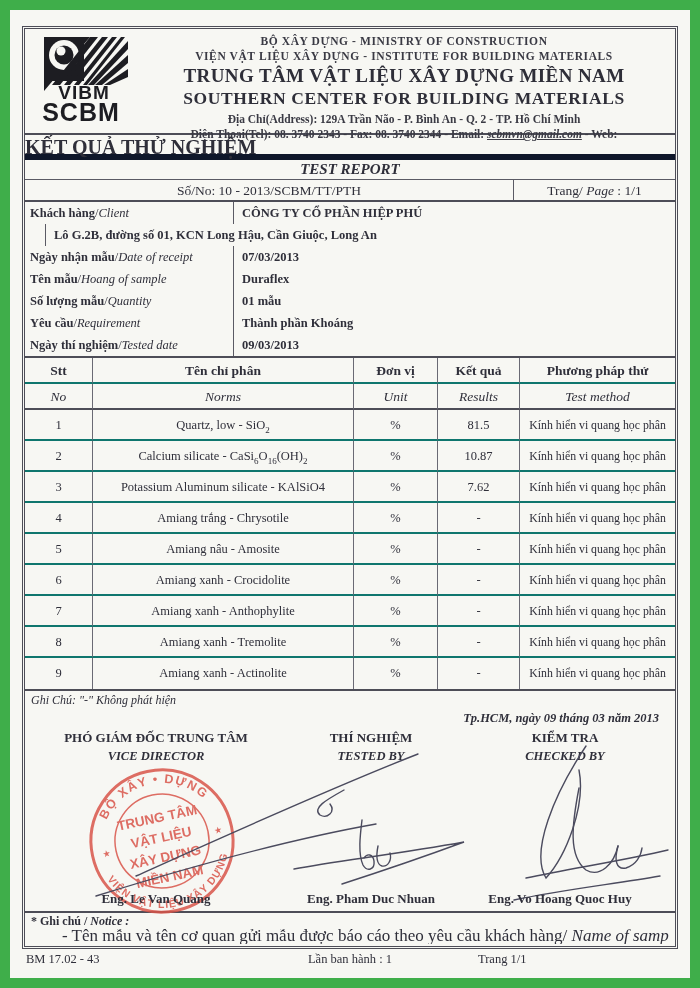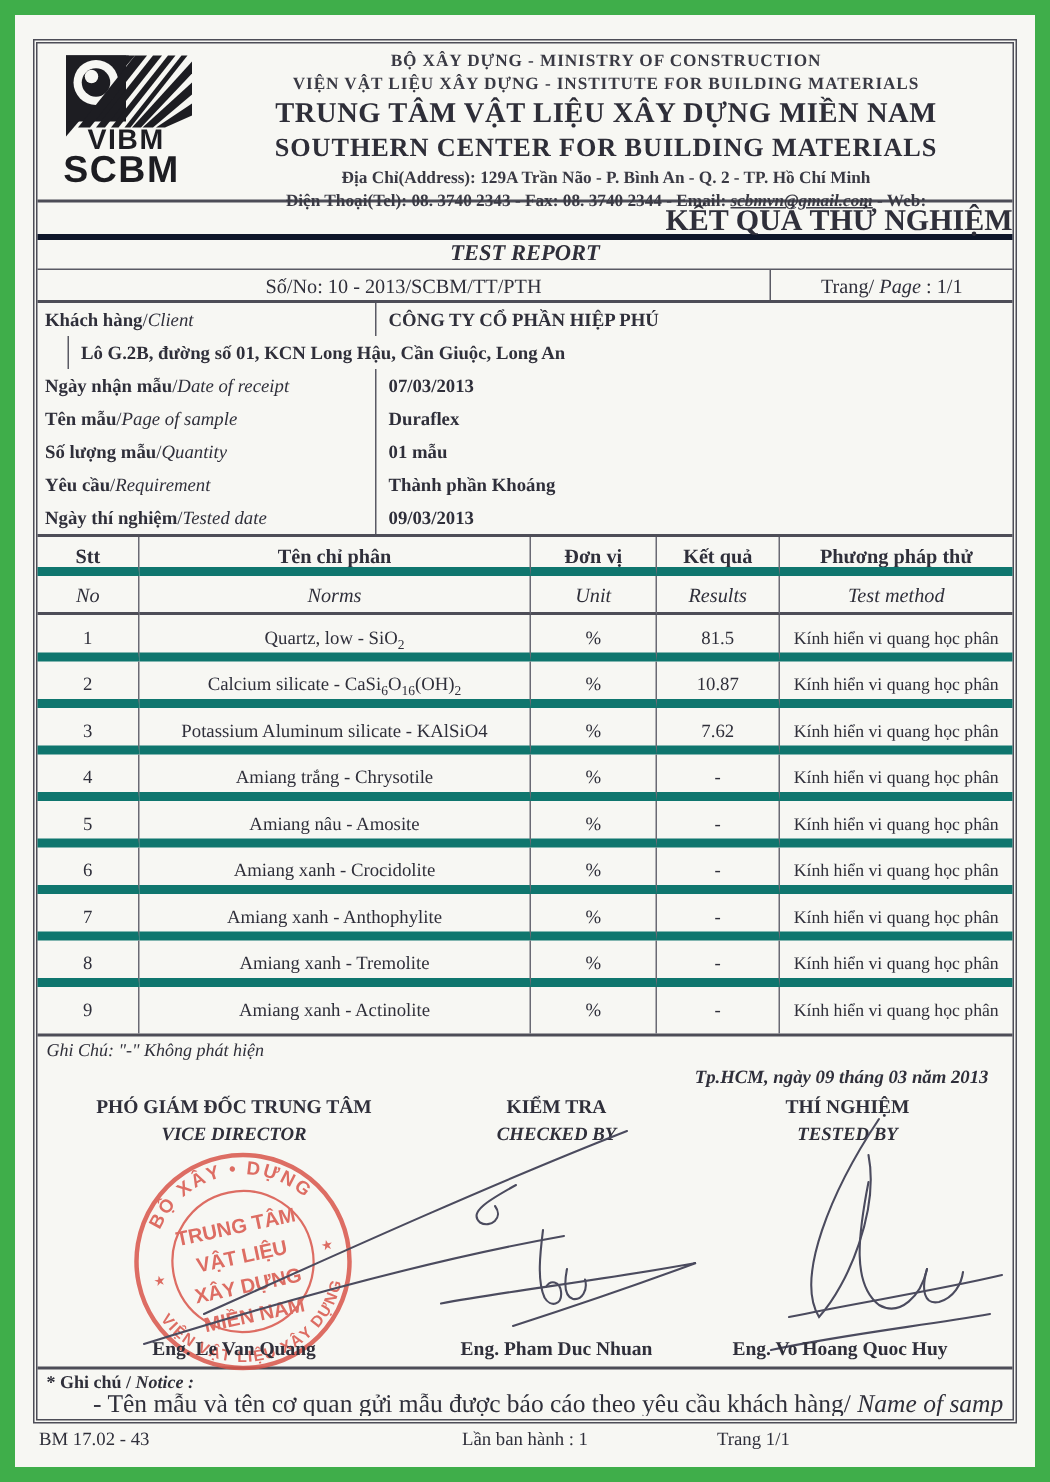--- a/index.html
+++ b/index.html
@@ -23,36 +23,36 @@
   .header-box { display:flex; border-bottom:2px solid #4d4d57; height:106px; }
   .logo-wrap { width:118px; display:flex; align-items:center; justify-content:center; }
   .head-text { flex:1; text-align:center; padding-top:5px; padding-right:10px; }
   .hl-small { font-weight:bold; font-size:11.5px; letter-spacing:.6px; color:#3a3a44; line-height:15px;}
   .hl-big   { font-weight:bold; font-size:19px; color:#2e2e38; line-height:23px; letter-spacing:.4px;}
   .hl-big2  { font-weight:bold; font-size:17.5px; color:#2e2e38; line-height:22px; letter-spacing:.6px;}
   .hl-addr  { font-weight:bold; font-size:11.5px; color:#3a3a44; line-height:15px; margin-top:3px;}
   .hl-tel   { font-weight:bold; font-size:11.5px; color:#3a3a44; line-height:15px;}
   .hl-tel .email { font-style:italic; text-decoration:underline; }
   
-  .title-vn { text-align:right; font-weight:bold; font-size:20px; line-height:24px; height:25px; border-bottom:4px solid #0f172a; }
+  .title-vn { text-align:left; font-weight:bold; font-size:20px; line-height:24px; height:25px; border-bottom:6px solid #0f172a; }
   .title-en { text-align:center; font-weight:bold; font-style:italic; font-size:15px; line-height:19px; height:20px; border-bottom:1px solid #5a5a64; }
   .num-row  { display:flex; height:22px; border-bottom:2px solid #4d4d57; font-size:13.5px; }
   .num-cell { flex:1; text-align:center; line-height:21px; }
   .page-cell{ width:162px; border-left:1px solid #5a5a64; text-align:center; line-height:21px; }
   .page-cell .it { font-style:italic; }
   
-  .info-row { display:flex; height:22px; font-size:12.5px;gap:17px; }
+  .info-row { display:flex; height:22px; font-size:12.5px; }
   .info-label { width:188px; padding-left:5px; line-height:22px; white-space:nowrap; }
   .info-label .vn { font-weight:bold; }
   .info-label .en { font-style:italic; }
   .info-value { flex:1; border-left:1px solid #5a5a64; padding-left:8px; font-weight:bold; line-height:22px; white-space:nowrap;margin-left:20px; }
   
   .rtable { border-top:2px solid #4d4d57; border-bottom:2px solid #4d4d57; }
   .rt-row { display:grid; grid-template-columns:68px 1fr 84px 82px 155px; }
-  .rt-cell { border-right:1px solid #6a6a74; border-bottom:6px solid #0f766e; text-align:center; overflow:hidden; }
+  .rt-cell { border-right:1px solid #6a6a74; border-bottom:2px solid #0f766e; text-align:center; overflow:hidden; }
   .rt-cell:last-child { border-right:none; }
   .rt-head1 .rt-cell { font-weight:bold; font-size:13.5px; line-height:25px; height:26px; }
   .rt-head2 .rt-cell { font-style:italic; font-size:13.5px; line-height:25px; height:26px; border-bottom:2px solid #4d4d57; }
   .rt-data .rt-cell { font-size:12.5px; height:31px; line-height:30px; }
   .rt-data:last-child .rt-cell { border-bottom:none; }
   .rt-method { font-size:11.8px !important; }
   sub { font-size:9px; }
   
   .note-row { font-style:italic; font-size:12px; height:19px; line-height:19px; padding-left:6px; }
   .date-row { font-style:italic; font-size:12.5px; font-weight:bold; height:18px; line-height:16px; text-align:right; padding-right:16px; }
@@ -133,21 +133,21 @@
         <div class="info-value">CÔNG TY CỔ PHẦN HIỆP PHÚ</div>
       </div>
       <div class="info-row">
         <div class="info-value">Lô G.2B, đường số 01, KCN Long Hậu, Cần Giuộc, Long An</div>
       </div>
       <div class="info-row">
         <div class="info-label"><span class="vn">Ngày nhận mẫu</span><span>/</span><span class="en">Date of receipt</span></div>
         <div class="info-value">07/03/2013</div>
       </div>
       <div class="info-row">
-        <div class="info-label"><span class="vn">Tên mẫu</span><span>/</span><span class="en">Page of sample</span></div>
+        <div class="info-label"><span class="vn">Tên mẫu</span><span>/</span><span class="en">Hoang of sample</span></div>
         <div class="info-value">Duraflex</div>
       </div>
       <div class="info-row">
         <div class="info-label"><span class="vn">Số lượng mẫu</span><span>/</span><span class="en">Quantity</span></div>
         <div class="info-value">01 mẫu</div>
       </div>
       <div class="info-row">
         <div class="info-label"><span class="vn">Yêu cầu</span><span>/</span><span class="en">Requirement</span></div>
         <div class="info-value">Thành phần Khoáng</div>
       </div>
@@ -241,26 +241,26 @@
     <div class="note-row">Ghi Chú: "-" Không phát hiện</div>
     <div class="date-row">Tp.HCM, ngày 09 tháng 03 năm 2013</div>
 
     <div class="sig-section">
       <div class="sig-grid">
         <div>
           <div class="sig-title-vn">PHÓ GIÁM ĐỐC TRUNG TÂM</div>
           <div class="sig-title-en">VICE DIRECTOR</div>
         </div>
         <div>
+          <div class="sig-title-vn">THÍ NGHIỆM</div>
+          <div class="sig-title-en">TESTED BY</div>
+        </div>
+        <div>
           <div class="sig-title-vn">KIỂM TRA</div>
           <div class="sig-title-en">CHECKED BY</div>
-        </div>
-        <div>
-          <div class="sig-title-vn">THÍ NGHIỆM</div>
-          <div class="sig-title-en">TESTED BY</div>
         </div>
       </div>
 
       <svg class="stamp" viewBox="0 0 150 150">
         <defs>
           <path id="arcTop" d="M 14 78 A 61 61 0 0 1 136 78"></path>
           <path id="arcBot" d="M 8 75 A 67 67 0 0 0 142 75"></path>
         </defs>
         <circle cx="75" cy="75" r="71" fill="none" stroke="#d9554a" stroke-width="3"></circle>
         <circle cx="75" cy="75" r="47" fill="none" stroke="#d9554a" stroke-width="1.5"></circle>

